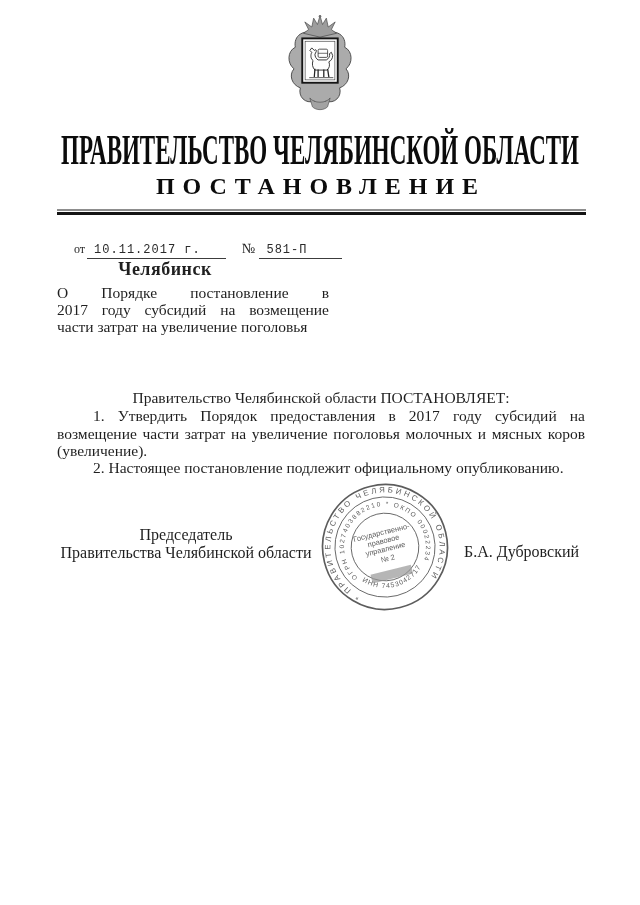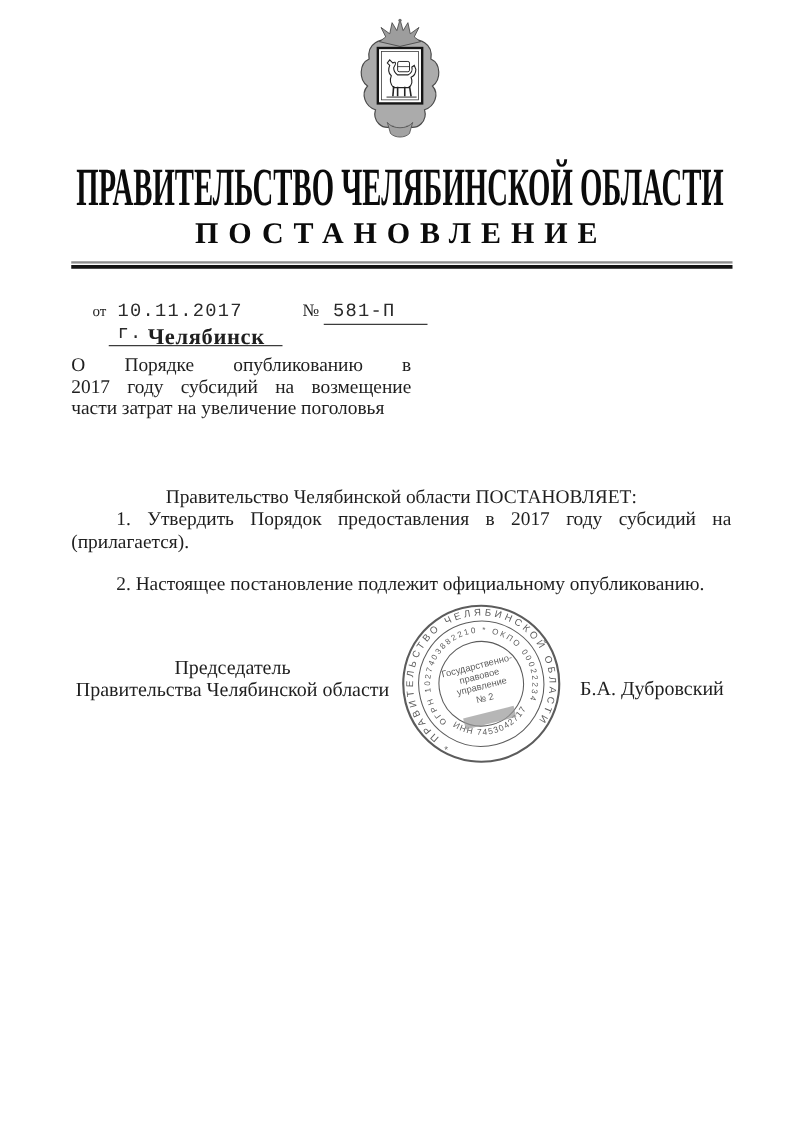--- a/index.html
+++ b/index.html
@@ -20,21 +20,21 @@
   
   .rule{left:57px;top:209px;width:529px;}
   .rule-thin{height:2px;background:#8d8d8d;}
   .rule-gap{height:1px;background:#ffffff;}
   .rule-thick{height:3px;background:#141414;}
 
   
   .meta-row{left:74px;top:241px;display:flex;align-items:baseline;font-size:13px;}
   .fill-in{
     font-family:"Liberation Mono","DejaVu Sans Mono",monospace;
-    font-size:15px;letter-spacing:1px;color:#2a2a2a;
+    font-size:12px;letter-spacing:1px;color:#2a2a2a;
     border-bottom:1.5px solid #3c3c3c;padding:0 4px 1px 7px;
   }
   .date-field{width:128px;}
   .num-field{width:72px;margin-left:4px;}
   .from-label{font-size:12px;margin-right:2px;}
   .num-label{font-size:14px;margin-left:16px;}
   .city{left:90px;top:259px;width:150px;text-align:center;
         font-weight:bold;font-size:18px;letter-spacing:.5px;}
 
   
@@ -109,29 +109,30 @@
 
 <div class="abs meta-row">
   <span class="from-label">от</span>
   <span class="fill-in date-field">10.11.2017 г.</span>
   <span class="num-label">№</span>
   <span class="fill-in num-field">581-П</span>
 </div>
 <div class="abs city">Челябинск</div>
 
 <div class="abs subject">
-    <div>О Порядке опубликованию в</div>
+    <div>О Порядке постановление в</div>
     <div>2017 году субсидий на возмещение</div>
     <div>части затрат на увеличение поголовья</div>
   </div>
 
 <div class="abs resolve-line">Правительство Челябинской области ПОСТАНОВЛЯЕТ:</div>
 <div class="abs para1">
     <div>1. Утвердить Порядок предоставления в 2017 году субсидий на</div>
-    <div>(прилагается).</div>
+    <div>возмещение части затрат на увеличение поголовья молочных и мясных коров</div>
+    <div>(увеличение).</div>
   </div>
 <div class="abs para2">2. Настоящее постановление подлежит официальному опубликованию.</div>
 
 <div class="abs sig-block">
   <div>Председатель</div>
   <div>Правительства Челябинской области</div>
 </div>
 <div class="abs sig-name">Б.А. Дубровский</div>
 
 <svg class="abs stamp" viewBox="0 0 200 200" xmlns="http://www.w3.org/2000/svg">

